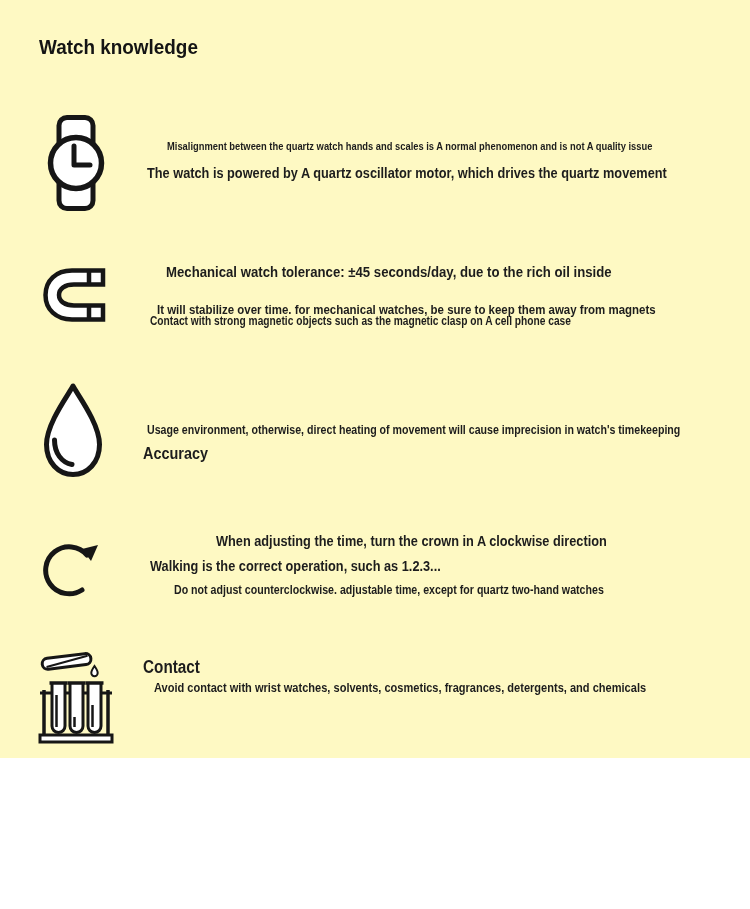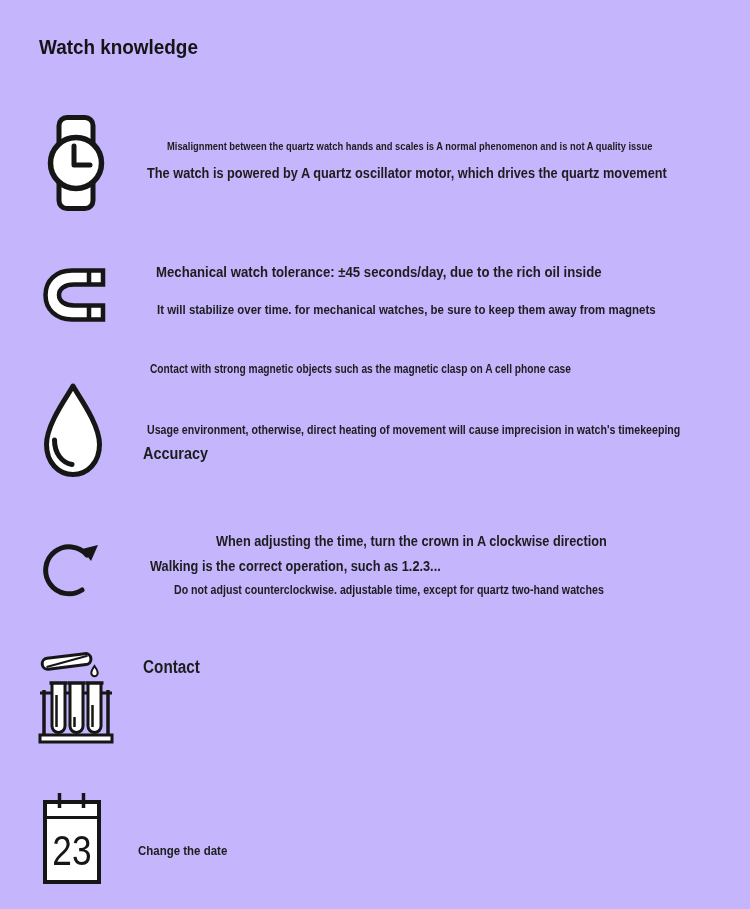--- a/index.html
+++ b/index.html
@@ -1,19 +1,19 @@
 <!DOCTYPE html>
 <html><head>
 <meta charset="utf-8">
 <style>
   html,body{margin:0;padding:0;background:#fff;}
   #page{
     position:relative;
-    width:750px;height:909px;
-    background:#c4b5fd;
+    width:750px;height:758px;
+    background:#fef9c3;
     font-family:"Liberation Sans", sans-serif;
     color:#1d1d1d;
     overflow:hidden;
   }
   .abs{position:absolute;}
   .line{
     position:absolute;
     white-space:nowrap;
     font-weight:700;
     color:#1d1d1d;
@@ -56,27 +56,27 @@
     <span>Misalignment between the quartz watch hands and scales is A normal phenomenon and is not A quality issue</span>
   </div>
   <div class="line" style="left:147px;top:164px;font-size:15px;">
     <span>The watch is powered by A quartz oscillator motor, which drives the quartz movement</span>
   </div>
 
   <svg class="abs" style="left:42px;top:266px;" width="64" height="58" viewBox="0 0 64 58" aria-hidden="true">
     <path d="M61 4.5 H30 C14 4.5 3.5 14.5 3.5 29 C3.5 43.5 14 53.5 30 53.5 H61 V39.5 H32 C23 39.5 17 35.3 17 29 C17 22.7 23 18.5 32 18.5 H61 Z" fill="#fff" stroke="#161616" stroke-width="4.5" stroke-linejoin="miter"></path>
     <path d="M47 4.5 V18.5 M47 39.5 V53.5" stroke="#161616" stroke-width="4.5"></path>
   </svg>
-  <div class="line" style="left:156px;top:263px;font-size:15.5px;">
+  <div class="line" style="left:166px;top:263px;font-size:15.5px;">
     <span>Mechanical watch tolerance: ±45 seconds/day, due to the rich oil inside</span>
   </div>
   <div class="line" style="left:157px;top:302px;font-size:13.5px;">
     <span>It will stabilize over time. for mechanical watches, be sure to keep them away from magnets</span>
   </div>
-  <div class="line" style="left:150px;top:314px;font-size:12px;margin-top:48px;">
+  <div class="line" style="left:150px;top:314px;font-size:12px;">
     <span>Contact with strong magnetic objects such as the magnetic clasp on A cell phone case</span>
   </div>
 
   <svg class="abs" style="left:41px;top:382px;" width="64" height="96" viewBox="0 0 64 96" aria-hidden="true">
     <path d="M32 4 C26.5 14 5.5 42 5.5 62.5 C5.5 80.5 17.5 92.5 32 92.5 C46.5 92.5 58.5 80.5 58.5 62.5 C58.5 42 37.5 14 32 4 Z" fill="#fff" stroke="#161616" stroke-width="5" stroke-linejoin="round"></path>
     <path d="M13.5 58 C13.5 71 20.5 80.5 31 82.5" fill="none" stroke="#161616" stroke-width="5" stroke-linecap="round"></path>
   </svg>
   <div class="line" style="left:147px;top:423px;font-size:12.5px;">
     <span>Usage environment, otherwise, direct heating of movement will cause imprecision in watch's timekeeping</span>
   </div>
@@ -108,20 +108,23 @@
     <path d="M2 46 H74" stroke="#161616" stroke-width="3"></path>
     <path d="M14 36.5 V79 a6.5 6.5 0 0 0 13 0 V36.5" fill="#fff" stroke="#161616" stroke-width="3"></path>
     <path d="M11.5 36 H29.5" stroke="#161616" stroke-width="3.5"></path>
     <path d="M32 36.5 V79 a6.5 6.5 0 0 0 13 0 V36.5" fill="#fff" stroke="#161616" stroke-width="3"></path>
     <path d="M29.5 36 H47.5" stroke="#161616" stroke-width="3.5"></path>
     <path d="M50 36.5 V79 a6.5 6.5 0 0 0 13 0 V36.5" fill="#fff" stroke="#161616" stroke-width="3"></path>
     <path d="M47.5 36 H65.5" stroke="#161616" stroke-width="3.5"></path>
     <path d="M18.5 48 V80 M36.5 70 V80 M54.5 58 V80" stroke="#161616" stroke-width="2.5"></path>
     <rect x="2" y="88" width="72" height="7" fill="#fff" stroke="#161616" stroke-width="3"></rect>
   </svg>
+  <div class="line" style="left:154px;top:680px;font-size:13px;">
+    <span>Avoid contact with wrist watches, solvents, cosmetics, fragrances, detergents, and chemicals</span>
+  </div>
   <div class="line" style="left:143px;top:657px;font-size:18px;text-decoration:underline;">
     <span>Contact</span>
   </div>
 
   <svg class="abs" style="left:42px;top:791px;" width="60" height="95" viewBox="0 0 60 95" aria-hidden="true">
     <rect x="3" y="11" width="54" height="80" fill="#fff" stroke="#161616" stroke-width="4"></rect>
     <path d="M3 26.5 H57" stroke="#161616" stroke-width="3"></path>
     <path d="M17.5 2 V17 M41.5 2 V17" stroke="#161616" stroke-width="3.5"></path>
     <text x="36.5" y="74" transform="scale(0.82 1)" text-anchor="middle" font-family="Liberation Sans, sans-serif" font-size="43" font-weight="400" fill="#161616">23</text>
   </svg>

